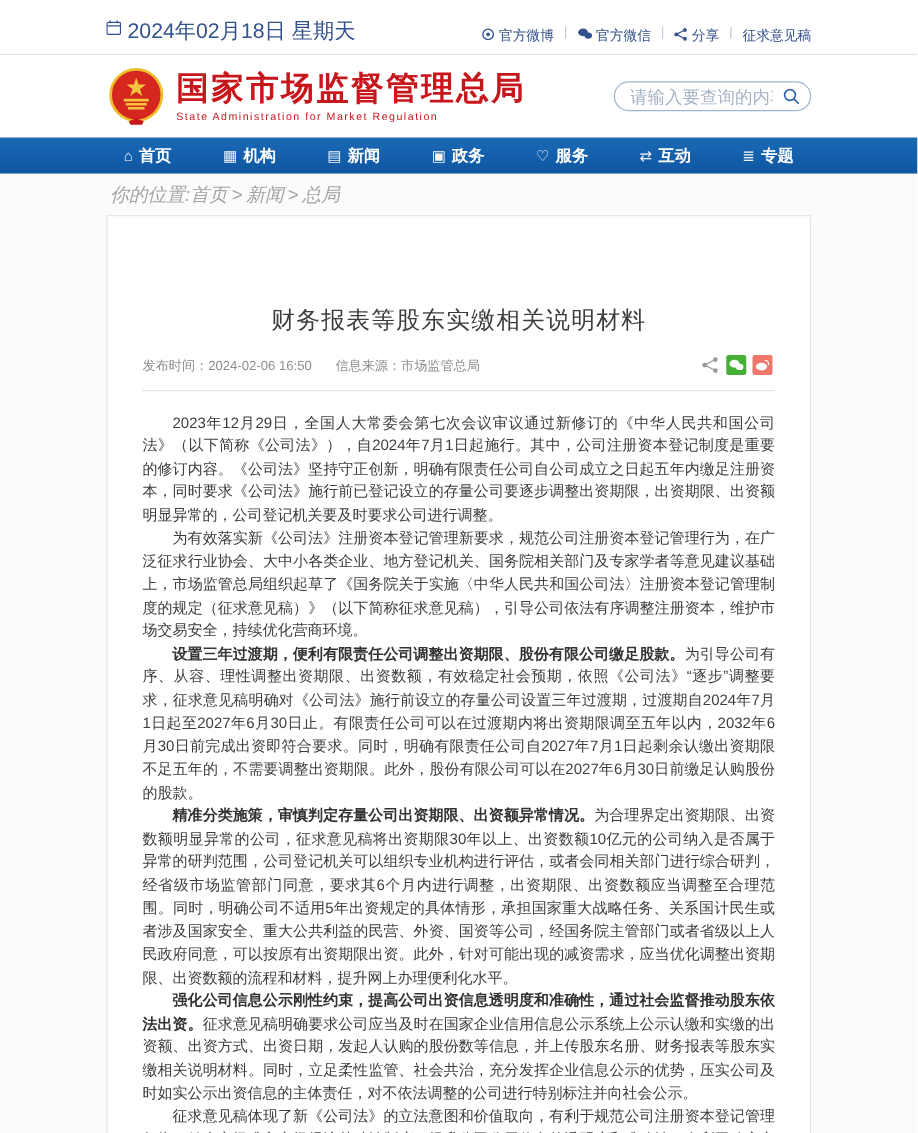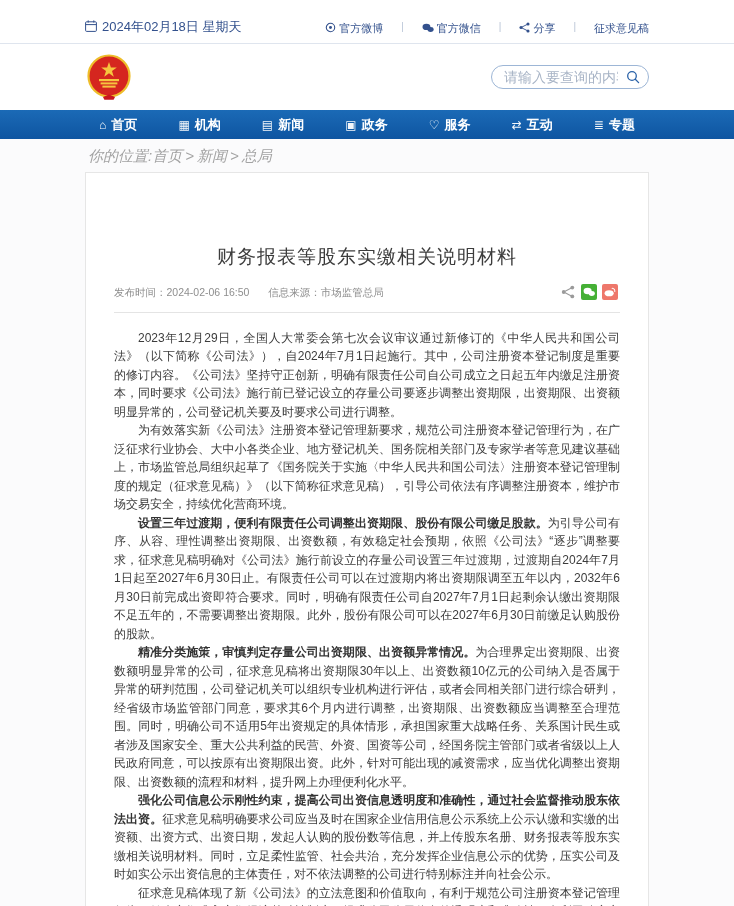--- a/index.html
+++ b/index.html
@@ -4,22 +4,22 @@
 <style>
   * { margin:0; padding:0; box-sizing:border-box; }
   html,body { background:#ffffff; }
   body { font-family:"Liberation Sans","DejaVu Sans",sans-serif; width:734px; }
   .page { width:734px; min-height:906px; background:#fff; display:flex; flex-direction:column; }
   .inner { width:564px; margin:0 auto; }
 
   
   .topbar { height:44px; border-bottom:1px solid #dfe5ee; background:#fff; }
   .topbar .inner { height:100%; display:flex; justify-content:space-between; align-items:flex-end; padding-bottom:7px; }
-  .topbar-left { display:flex; align-items:center; gap:5px; color:#33518d; font-size:13px; }
-  .topbar-right { display:flex; align-items:flex-start; gap:18px; color:#33518d; font-size:11px; }
+  .topbar-left { display:flex; gap:5px; color:#33518d; font-size:17px; }
+  .topbar-right { display:flex; align-items:flex-start; gap:8px; color:#33518d; font-size:11px; }
   .topbar-right a { color:#33518d; text-decoration:none; display:inline-flex; align-items:center; gap:3px; cursor:pointer; }
   .topbar-right .sep { color:#b9c4d6; font-size:10px; }
 
   
   .header { height:66px; background:#fff; }
   .header .inner { height:100%; display:flex; align-items:center; justify-content:space-between; }
   .brand { display:flex; align-items:center; gap:8px; }
   .brand-cn { color:#c8161d; font-size:26px; font-weight:bold; letter-spacing:2px; line-height:1.1; }
   .brand-en { color:#c8161d; font-size:8.5px; letter-spacing:1.2px; margin-top:3px; }
   .emblem { width:48px; height:48px; display:inline-block; }
@@ -109,20 +109,22 @@
             <circle cx="24" cy="23" r="20.5" fill="#d5261f"></circle>
             <circle cx="24" cy="23" r="20.5" fill="none" stroke="#eebd2a" stroke-width="2.2"></circle>
             <polygon points="24,9 25.9,14.6 31.8,14.6 27,18.1 28.8,23.7 24,20.3 19.2,23.7 21,18.1 16.2,14.6 22.1,14.6" fill="#f6c53f"></polygon>
             <rect x="14" y="26" width="20" height="2.2" fill="#f6c53f"></rect>
             <rect x="15.6" y="29.4" width="16.8" height="2" fill="#f6c53f"></rect>
             <rect x="17.4" y="32.6" width="13.2" height="2" fill="#f6c53f"></rect>
             <path d="M18 44 L24 41.5 L30 44 L28.6 46.8 H19.4 Z" fill="#c8161d"></path>
           </svg>
         </span>
         <div class="brand-text">
+          <div class="brand-cn">国家市场监督管理总局</div>
+          <div class="brand-en">State Administration for Market Regulation</div>
         </div>
       </div>
       <div class="search">
         <input type="text" placeholder="请输入要查询的内容" style="">
         <span class="search-btn">
           <svg width="14" height="14" viewBox="0 0 14 14">
               <circle cx="6" cy="6" r="4.3" fill="none" stroke="#2a62a8" stroke-width="1.3"></circle>
               <path d="M9.3 9.3 L12.6 12.6" stroke="#2a62a8" stroke-width="1.3" stroke-linecap="round"></path>
             </svg>
         </span>

